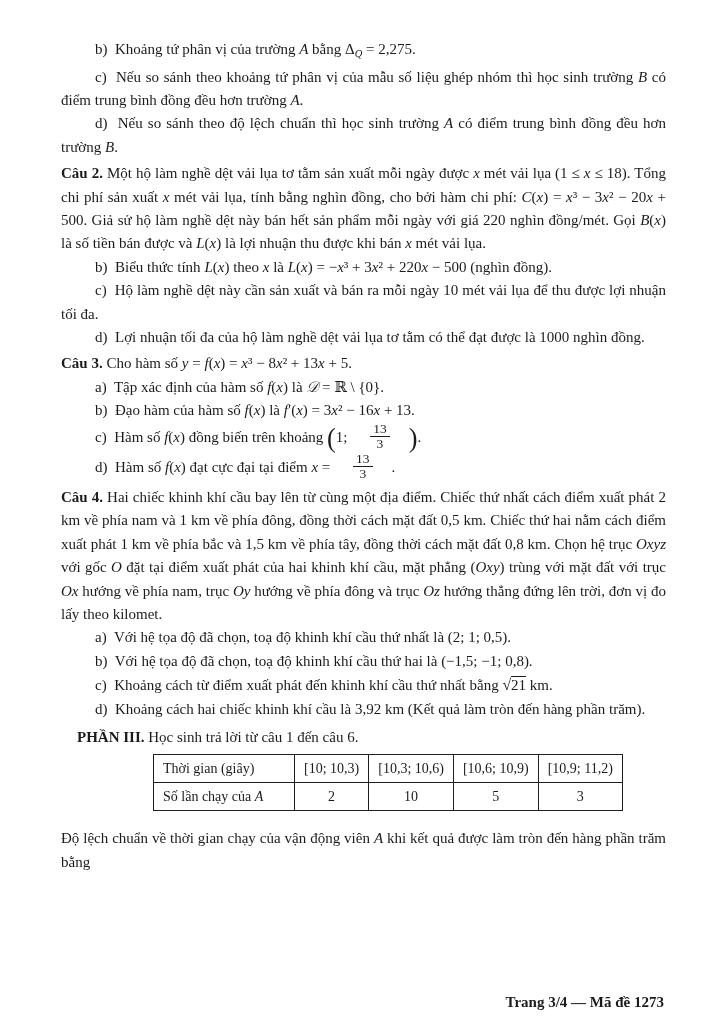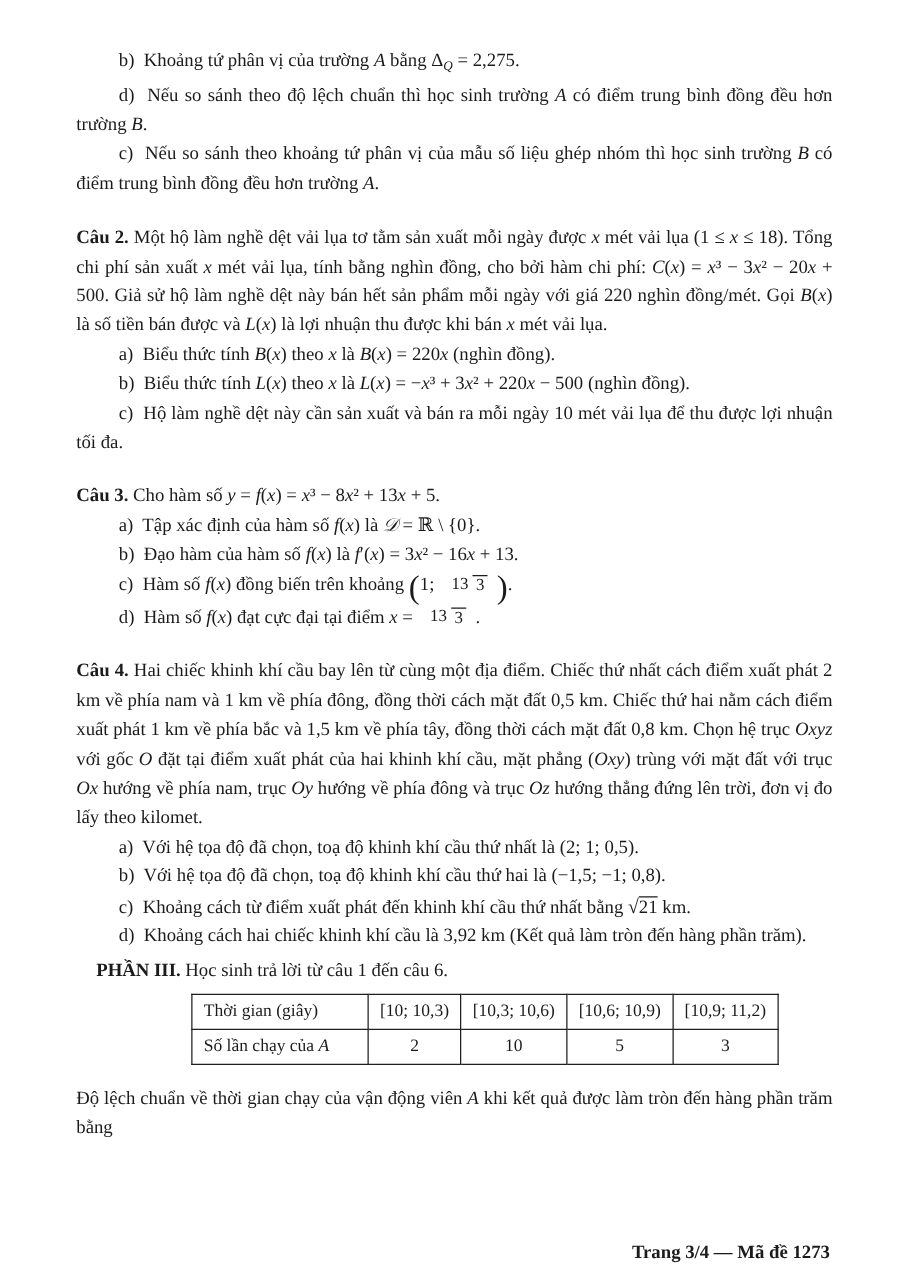--- a/index.html
+++ b/index.html
@@ -16,34 +16,34 @@
     padding:38px 58px 16px 61px;
     box-sizing:border-box;
   }
   p{
     margin:0;
     font-size:15px;
     line-height:23.4px;
     text-align:justify;
   }
   p.item{ text-indent:34px; }
-  p.question{ margin-top:20px;font-family:Liberation Serif, serif; }
+  p.question{ margin-top:3px;font-family:Liberation Serif, serif; }
   p.section{ margin-top:5px; text-indent:16px; }
   p.closing{ margin-top:16px; }
 
   
   .mi{ font-style:italic; }
   .mb{ font-weight:bold; }
   .msub{ font-size:0.7em; vertical-align:-0.3em; font-style:italic; }
   .mscr{ font-style:italic; }
   .mfrac{
-    display:inline-flex; flex-direction:row;
+    display:inline-flex; flex-direction:column;
     vertical-align:middle; text-align:center;
     font-size:0.9em; line-height:1.08; text-indent:0;
-    margin:0 7px; position:relative; top:-1px;
+    margin:0 19px; position:relative; top:-1px;
   }
   .mfrac .den{ border-top:1.2px solid #1b1b1b; padding:0 3px; }
   .mfrac .num{ padding:0 3px; }
   .msqrt{ white-space:nowrap; }
   .msqrt .rad{ font-size:1.05em; }
   .msqrt .vinc{ text-decoration:overline; }
   .bigp{ font-size:1.75em; font-weight:400; vertical-align:-0.22em; line-height:1; }
 
   
   .table-wrap{ margin:5px 0 4px 92px; }
@@ -67,27 +67,27 @@
     right:60px; top:958px;
     font-size:15px; font-weight:bold;margin-top:36px;
   }
 </style>
 </head>
 <body>
 
 <div class="page">
 
   <p class="item">b)&nbsp; Khoảng tứ phân vị của trường <span class="mi">A</span> bằng Δ<span class="msub">Q</span> = 2,275.</p>
+  <p class="item">c)&nbsp; Nếu so sánh theo khoảng tứ phân vị của mẫu số liệu ghép nhóm thì học sinh trường <span class="mi">B</span> có điểm trung bình đồng đều hơn trường <span class="mi">A</span>.</p>
   <p class="item">d)&nbsp; Nếu so sánh theo độ lệch chuẩn thì học sinh trường <span class="mi">A</span> có điểm trung bình đồng đều hơn trường <span class="mi">B</span>.</p>
-  <p class="item">c)&nbsp; Nếu so sánh theo khoảng tứ phân vị của mẫu số liệu ghép nhóm thì học sinh trường <span class="mi">B</span> có điểm trung bình đồng đều hơn trường <span class="mi">A</span>.</p>
 
   <p class="question"><span class="mb">Câu 2.</span> Một hộ làm nghề dệt vải lụa tơ tằm sản xuất mỗi ngày được <span class="mi">x</span> mét vải lụa (1 ≤ <span class="mi">x</span> ≤ 18). Tổng chi phí sản xuất <span class="mi">x</span> mét vải lụa, tính bằng nghìn đồng, cho bởi hàm chi phí: <span class="mi">C</span>(<span class="mi">x</span>) = <span class="mi">x</span>³ − 3<span class="mi">x</span>² − 20<span class="mi">x</span> + 500. Giả sử hộ làm nghề dệt này bán hết sản phẩm mỗi ngày với giá 220 nghìn đồng/mét. Gọi <span class="mi">B</span>(<span class="mi">x</span>) là số tiền bán được và <span class="mi">L</span>(<span class="mi">x</span>) là lợi nhuận thu được khi bán <span class="mi">x</span> mét vải lụa.</p>
-  <p class="item">a)&nbsp; Biểu thức tính <span class="mi">B</span>(<span class="mi">x</span>) theo <span class="mi">x</span> là <span class="mi">B</span>(<span class="mi">x</span>) = 220<span class="mi">x</span> (nghìn đồng).</p>
   <p class="item">b)&nbsp; Biểu thức tính <span class="mi">L</span>(<span class="mi">x</span>) theo <span class="mi">x</span> là <span class="mi">L</span>(<span class="mi">x</span>) = −<span class="mi">x</span>³ + 3<span class="mi">x</span>² + 220<span class="mi">x</span> − 500 (nghìn đồng).</p>
   <p class="item">c)&nbsp; Hộ làm nghề dệt này cần sản xuất và bán ra mỗi ngày 10 mét vải lụa để thu được lợi nhuận tối đa.</p>
+  <p class="item">d)&nbsp; Lợi nhuận tối đa của hộ làm nghề dệt vải lụa tơ tằm có thể đạt được là 1000 nghìn đồng.</p>
 
   <p class="question"><span class="mb">Câu 3.</span> Cho hàm số <span class="mi">y</span> = <span class="mi">f</span>(<span class="mi">x</span>) = <span class="mi">x</span>³ − 8<span class="mi">x</span>² + 13<span class="mi">x</span> + 5.</p>
   <p class="item">a)&nbsp; Tập xác định của hàm số <span class="mi">f</span>(<span class="mi">x</span>) là <span class="mscr">𝒟</span> = ℝ \ {0}.</p>
   <p class="item">b)&nbsp; Đạo hàm của hàm số <span class="mi">f</span>(<span class="mi">x</span>) là <span class="mi">f</span>′(<span class="mi">x</span>) = 3<span class="mi">x</span>² − 16<span class="mi">x</span> + 13.</p>
   <p class="item">c)&nbsp; Hàm số <span class="mi">f</span>(<span class="mi">x</span>) đồng biến trên khoảng <span class="bigp">(</span>1; <span class="mfrac">
         <span class="num">13</span>
         <span class="den">3</span>
       </span><span class="bigp">)</span>.</p>
   <p class="item">d)&nbsp; Hàm số <span class="mi">f</span>(<span class="mi">x</span>) đạt cực đại tại điểm <span class="mi">x</span> = <span class="mfrac">
         <span class="num">13</span>

